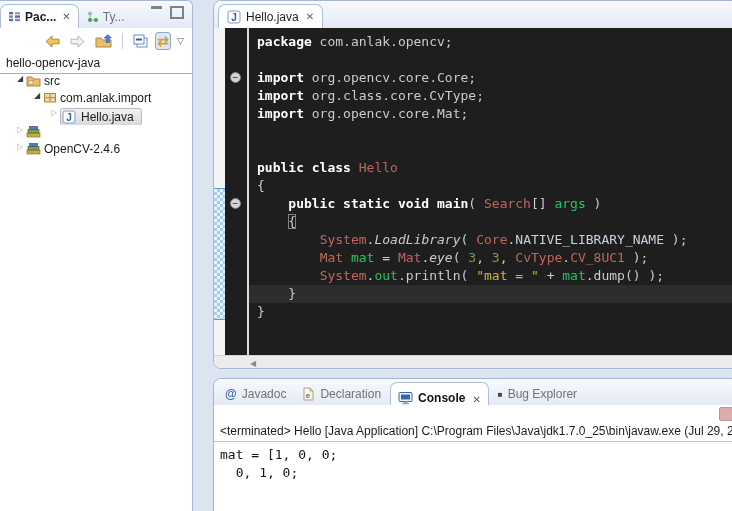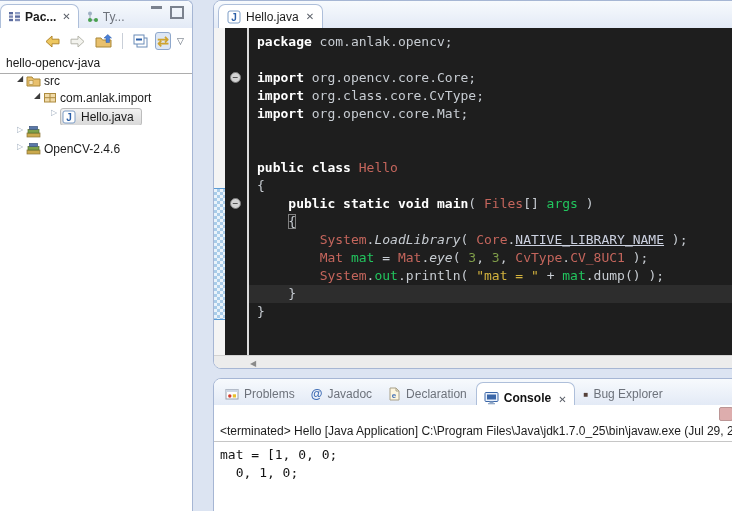--- a/index.html
+++ b/index.html
@@ -92,21 +92,21 @@
   .code-area{flex:1;padding-top:5px;overflow:hidden;font-family:"DejaVu Sans Mono",monospace;font-size:13px;}
   .cline{height:18px;line-height:18px;white-space:pre;padding-left:8px;}
   .cline.current{background:#2d2d2d;}
   .tk-kw{color:#ffffff;font-weight:bold;}
   .tk-def{color:#c7ccd2;}
   .tk-type{color:#c4655c;}
   .tk-var{color:#22c55e;}
   .tk-num{color:#7f9d49;}
   .tk-str{color:#d4b33e;}
   .tk-sm{color:#c7ccd2;font-style:italic;}
-  .tk-const{color:#ccd1e0;text-decoration:underline;}
+  .tk-const{color:#ccd1e0;}
   .tk-brk{color:#c7ccd2;outline:1px solid #808080;outline-offset:-1px;}
   .hscroll{
     height:15px;background:#ececec;border-top:1px solid #d3d3d3;
     display:flex;align-items:center;padding-left:36px;box-sizing:border-box;
   }
   .scroll-arrow{font-size:8px;color:#8a8a8a;cursor:pointer;}
 
   
   .bottom-stack{
     position:absolute;left:213px;top:378px;width:527px;height:140px;
@@ -292,48 +292,37 @@
     <div class="code-area">
         <div class="cline"><span class="tk-kw">package</span><span class="tk-def"> com.anlak.opencv;</span></div>
         <div class="cline"></div>
         <div class="cline"><span class="tk-kw">import</span><span class="tk-def"> org.opencv.core.Core;</span></div>
         <div class="cline"><span class="tk-kw">import</span><span class="tk-def"> org.class.core.CvType;</span></div>
         <div class="cline"><span class="tk-kw">import</span><span class="tk-def"> org.opencv.core.Mat;</span></div>
         <div class="cline"></div>
         <div class="cline"></div>
         <div class="cline"><span class="tk-kw">public class </span><span class="tk-type">Hello</span></div>
         <div class="cline"><span class="tk-def">{</span></div>
-        <div class="cline"><span class="tk-def">    </span><span class="tk-kw">public static void main</span><span class="tk-def">( </span><span class="tk-type">Files</span><span class="tk-def">[] </span><span class="tk-var">args</span><span class="tk-def"> )</span></div>
+        <div class="cline"><span class="tk-def">    </span><span class="tk-kw">public static void main</span><span class="tk-def">( </span><span class="tk-type">Search</span><span class="tk-def">[] </span><span class="tk-var">args</span><span class="tk-def"> )</span></div>
         <div class="cline"><span class="tk-def">    </span><span class="tk-brk">{</span></div>
         <div class="cline"><span class="tk-def">        </span><span class="tk-type">System</span><span class="tk-def">.</span><span class="tk-sm">LoadLibrary</span><span class="tk-def">( </span><span class="tk-type">Core</span><span class="tk-def">.</span><span class="tk-const">NATIVE_LIBRARY_NAME</span><span class="tk-def"> );</span></div>
         <div class="cline"><span class="tk-def">        </span><span class="tk-type">Mat</span><span class="tk-def"> </span><span class="tk-var">mat</span><span class="tk-def"> = </span><span class="tk-type">Mat</span><span class="tk-def">.</span><span class="tk-sm">eye</span><span class="tk-def">( </span><span class="tk-num">3</span><span class="tk-def">, </span><span class="tk-num">3</span><span class="tk-def">, </span><span class="tk-type">CvType</span><span class="tk-def">.</span><span class="tk-type">CV_8UC1</span><span class="tk-def"> );</span></div>
         <div class="cline"><span class="tk-def">        </span><span class="tk-type">System</span><span class="tk-def">.</span><span class="tk-var">out</span><span class="tk-def">.println( </span><span class="tk-str">"mat = "</span><span class="tk-def"> + </span><span class="tk-var">mat</span><span class="tk-def">.dump() );</span></div>
         <div class="cline current"><span class="tk-def">    }</span></div>
         <div class="cline"><span class="tk-def">}</span></div>
       </div>
   </div>
   <div class="hscroll">
     <span class="scroll-arrow">◀</span>
   </div>
 </section>
 
 <section class="bottom-stack">
   <div class="console-tabbar">
     <div class="ctab">
-      <span class="icon">
-        <svg width="14" height="14">
-            <rect x="1" y="2.5" width="12" height="9.5" fill="#fdfdfd" stroke="#98a0ac"></rect>
-            <rect x="1" y="2.5" width="12" height="2.5" fill="#cdd6e4"></rect>
-            <circle cx="4.8" cy="9" r="1.7" fill="#d23b2f"></circle>
-            <rect x="7.8" y="7.3" width="3.2" height="3.2" fill="#e8c02c"></rect>
-          </svg>
-      </span>
-      <span>Problems</span>
-    </div>
-    <div class="ctab">
       <span style="color:#3f6db5;font-weight:bold;">@</span>
       <span>Javadoc</span>
     </div>
     <div class="ctab">
       <span class="icon">
         <svg width="13" height="14">
             <path d="M2,1 L8,1 L11,4 L11,13 L2,13 Z" fill="#fdf6e0" stroke="#a8a089"></path>
             <path d="M8,1 L8,4 L11,4" fill="none" stroke="#a8a089"></path>
             <text x="6" y="10.5" font-size="8" font-weight="bold" fill="#3f6db5" text-anchor="middle">e</text>
           </svg>

